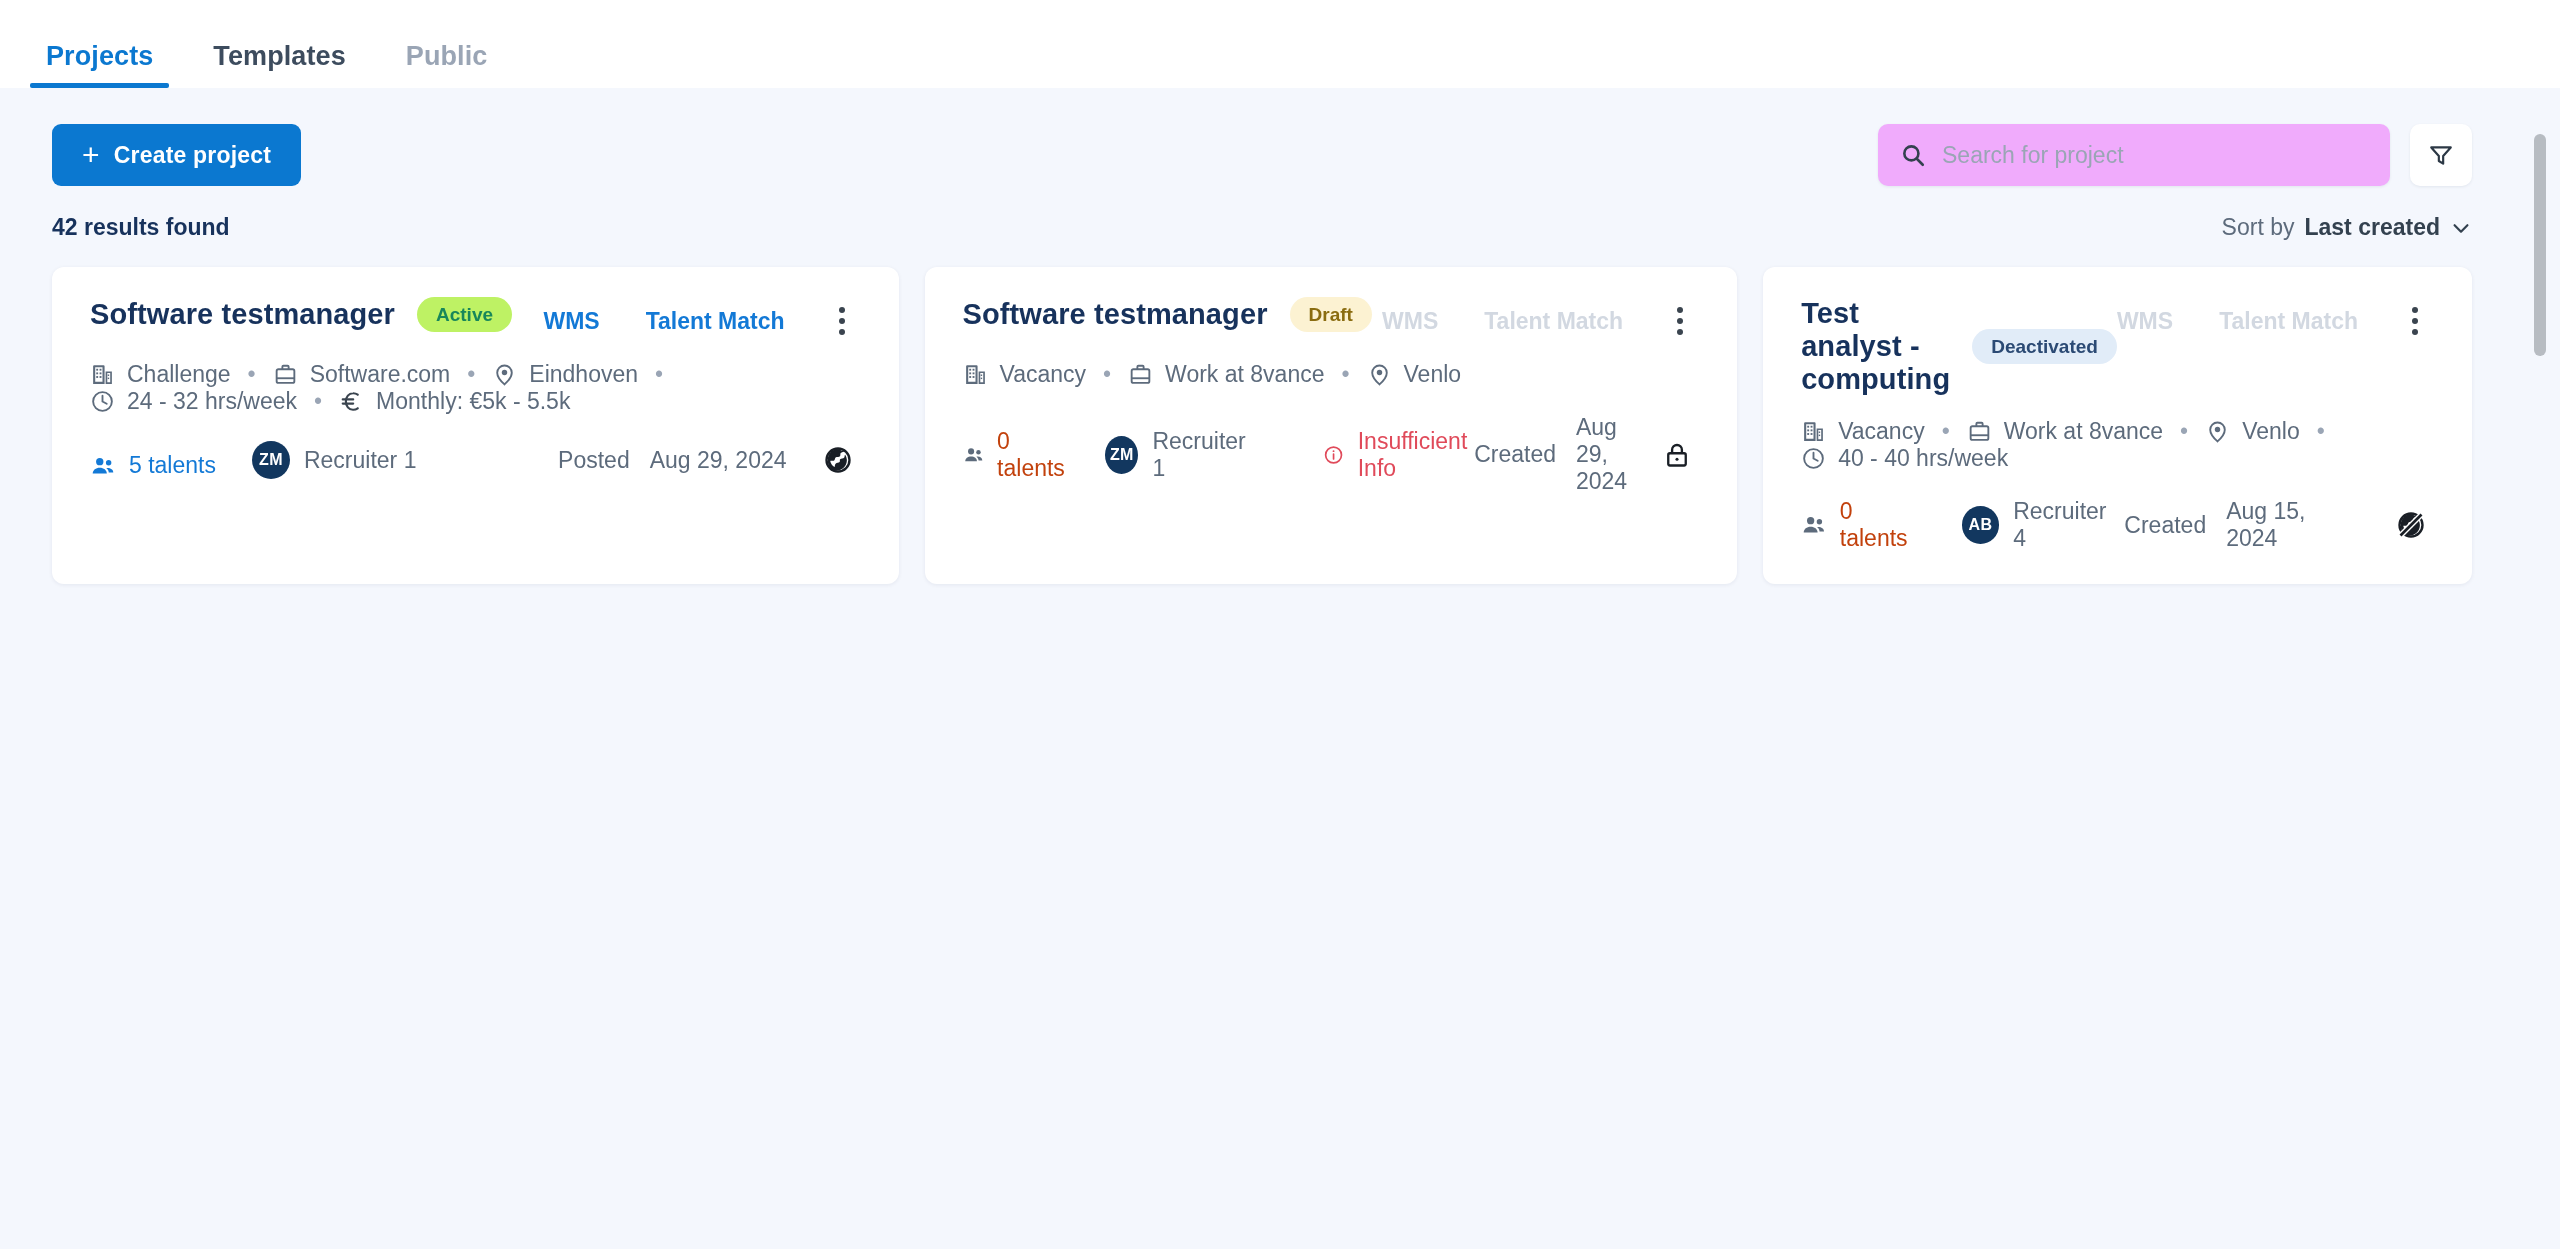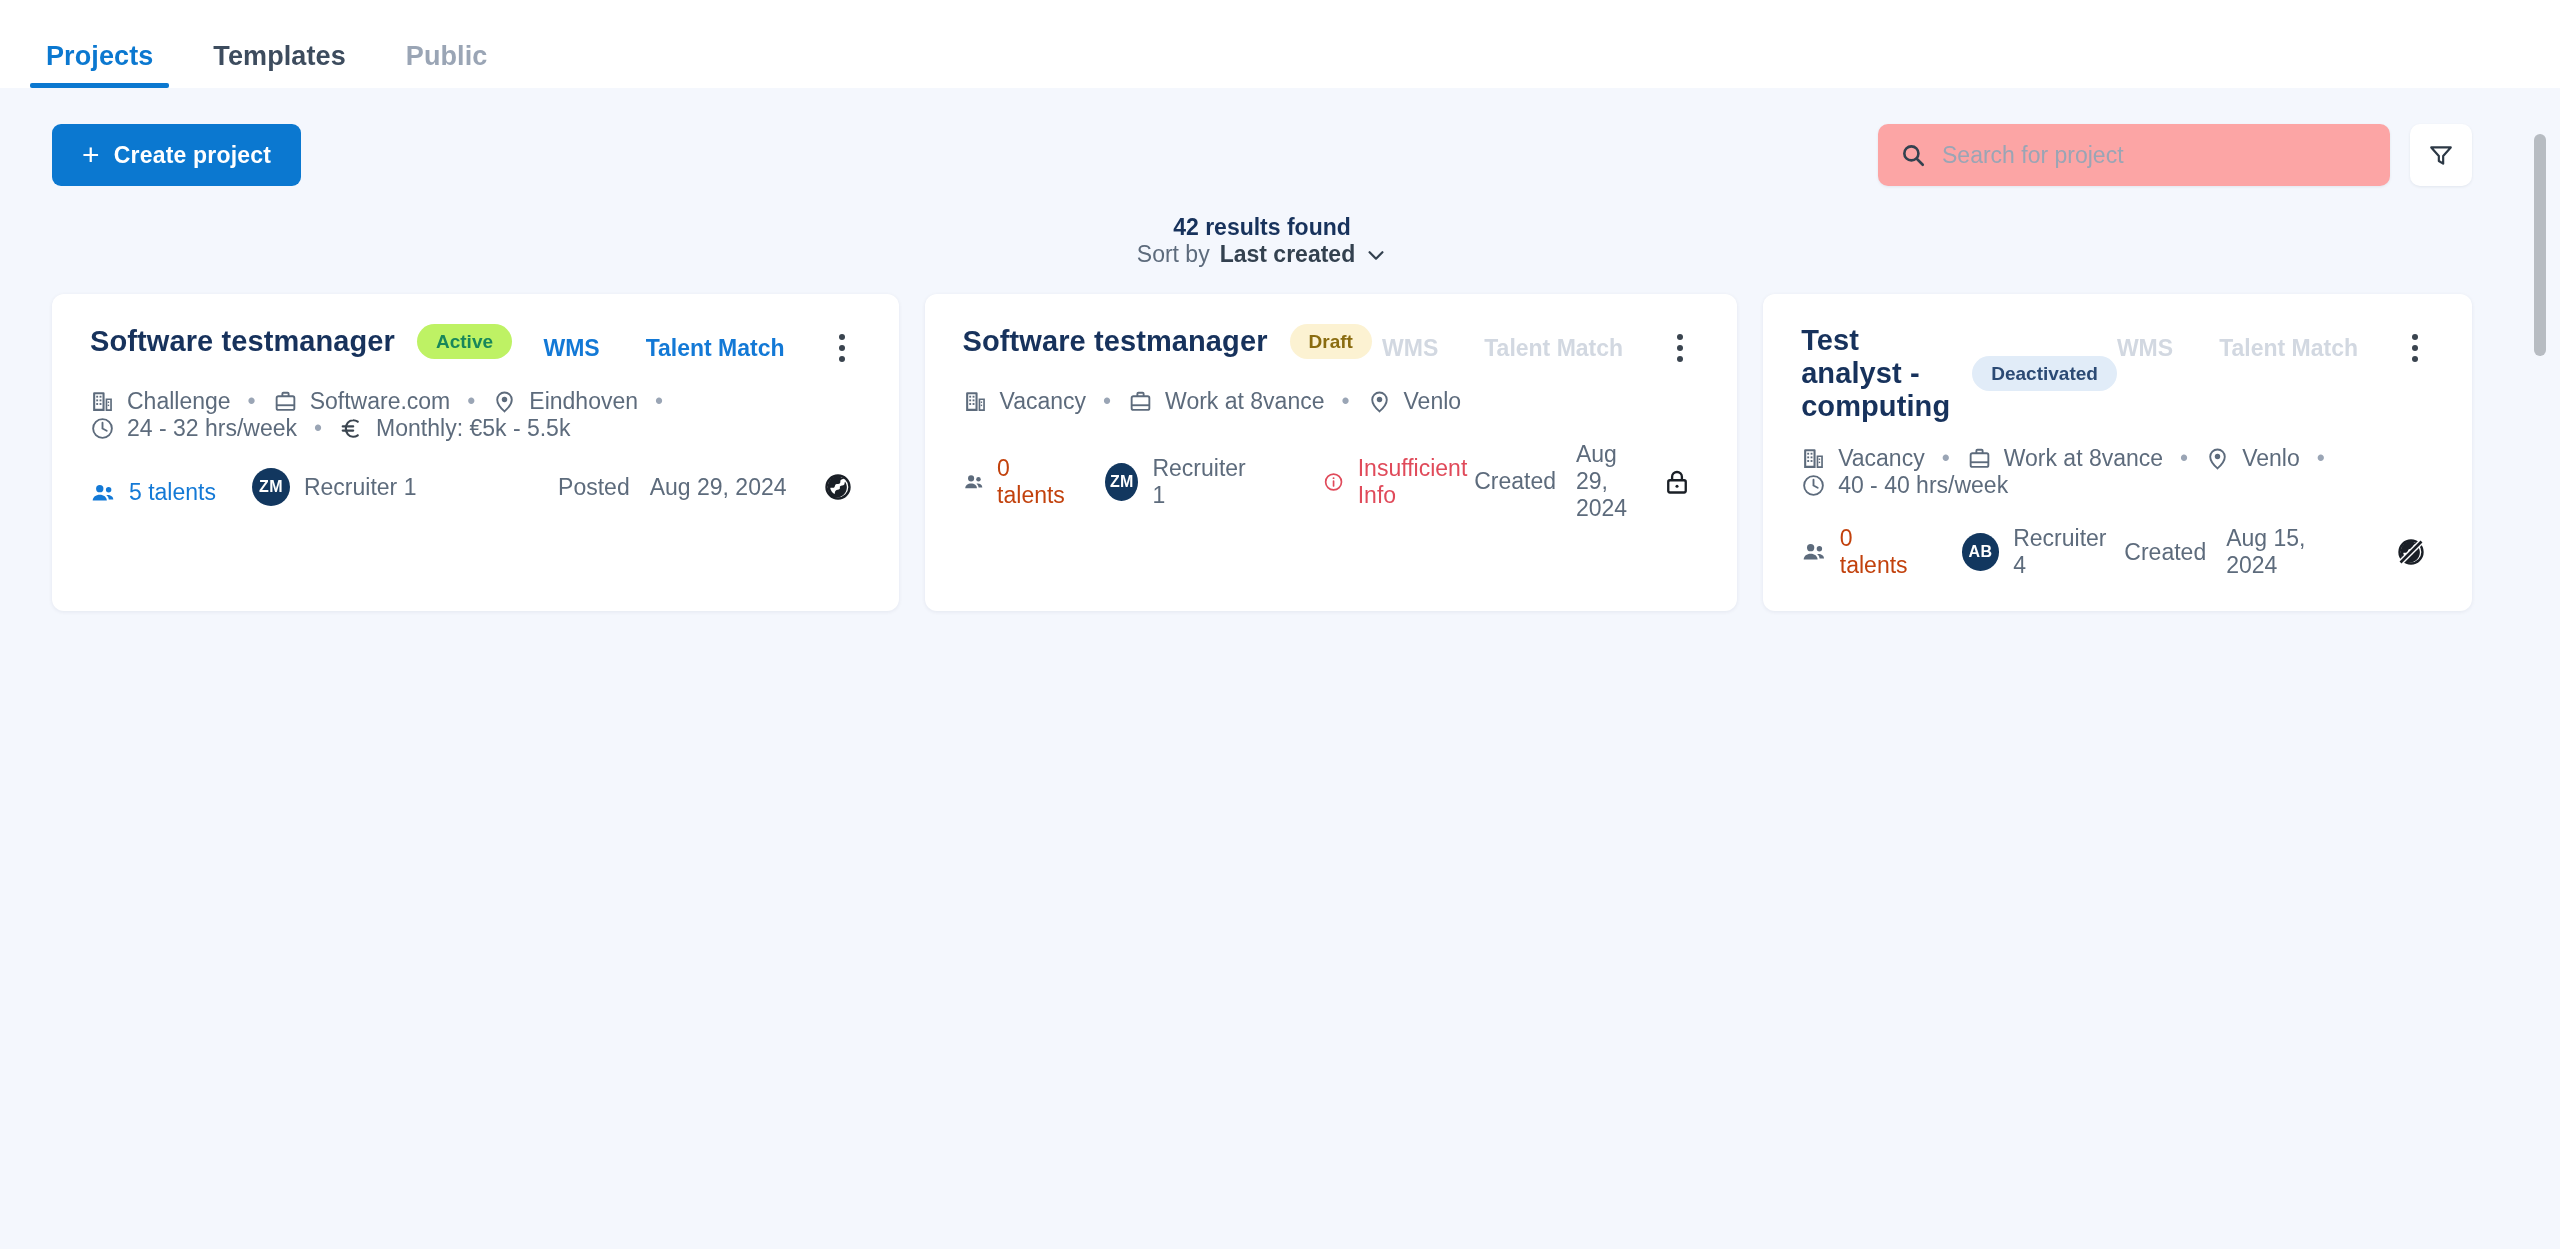--- a/index.html
+++ b/index.html
@@ -97,21 +97,21 @@
   .btn-create .plus { font-size: 30px; font-weight: normal; line-height: 1; }
 
   .toolbar-right { display: flex; align-items: center; gap: 20px; }
 
   .search-box {
     display: flex;
     align-items: center;
     gap: 16px;
     width: 512px;
     height: 62px;
-    background: #fca5a5;
+    background: #f0abfc;
     border-radius: 10px;
     padding: 0 22px;
     box-shadow: 0 1px 3px rgba(16,32,64,.08);
   }
   .search-box svg { flex: 0 0 auto; }
   .search-box input {
     border: none;
     outline: none;
     width: 100%;
     font-size: 23px;
@@ -127,24 +127,23 @@
     border: none;
     border-radius: 10px;
     display: flex; align-items: center; justify-content: center;
     box-shadow: 0 1px 3px rgba(16,32,64,.08);
     cursor: pointer;
   }
 
   
   .results-row {
     display: flex;
-    align-items: center;
+    align-items: flex-end;
     justify-content: space-between;
     padding: 28px 88px 0 52px;
-    flex-direction: column;
   }
   .results-count {
     font-size: 23px;
     font-weight: bold;
     color: #17325c;
   }
   .sort-wrap {
     display: flex;
     align-items: center;
     gap: 10px;

